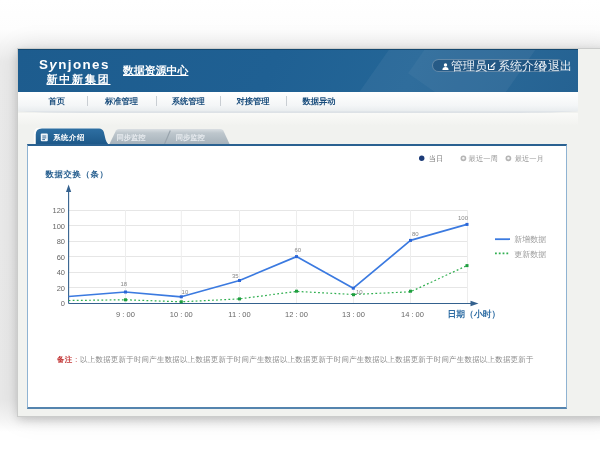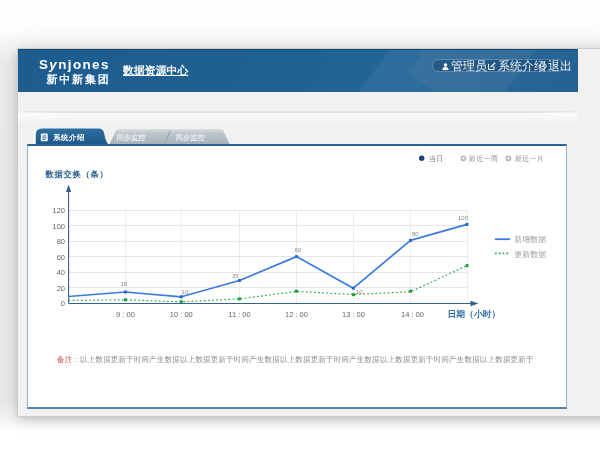--- a/index.html
+++ b/index.html
@@ -3,34 +3,34 @@
 <style>
 *{margin:0;padding:0;box-sizing:border-box;}
 html,body{width:600px;height:450px;overflow:hidden;}
 body{font-family:"Liberation Sans",sans-serif;background:linear-gradient(180deg,#ffffff 0px,#fdfdfd 30px,#ebebeb 62px,#e9e9e9 400px,#f3f3f3 418px,#ffffff 432px,#ffffff 450px);position:relative;}
 .page{position:absolute;left:18px;top:49px;width:593px;height:367px;background:#f1f2ef;box-shadow:0 0 0 1px #cbcccb,0 3px 9px rgba(0,0,0,.18),0 0 26px rgba(0,0,0,.10);}
 
 .hd{position:absolute;left:0;top:0;width:560px;height:43px;background:linear-gradient(115deg,#1d5c8e 0%,#1f6093 45%,#246697 70%,#1d5c8e 100%);border-top:1px solid #14486f;overflow:hidden;}
 .hd .streak{position:absolute;width:260px;height:120px;background:rgba(255,255,255,0.05);transform:rotate(-55deg);top:-40px;left:300px;}
 .hd .streak2{position:absolute;width:120px;height:160px;background:rgba(255,255,255,0.04);transform:rotate(-55deg);top:-60px;left:430px;}
 .logo{position:absolute;left:21px;top:9px;color:#fff;font-weight:bold;font-size:13.4px;line-height:12px;letter-spacing:1.4px;}
-.logosub{position:absolute;left:28.5px;top:24px;color:#fff;font-weight:bold;font-size:11px;line-height:11px;letter-spacing:1.8px;}
+.logosub{position:absolute;left:28.5px;top:24px;color:#fff;font-weight:bold;font-size:11px;line-height:11px;letter-spacing:1.8px;text-decoration:underline;}
 .hdtitle{position:absolute;left:105px;top:14px;color:#fff;font-size:10.8px;font-weight:bold;letter-spacing:0.1px;text-decoration:underline;}
 .pill{position:absolute;left:413.5px;top:9px;width:132px;height:12.5px;border-radius:7px;background:rgba(10,50,90,0.35);border:1px solid rgba(255,255,255,0.28);color:#eef3f8;font-size:12px;line-height:10.5px;}
 .pill span{position:absolute;top:1px;white-space:nowrap;}
 
 .nav{position:absolute;left:0;top:43px;width:560px;height:19px;background:linear-gradient(#ffffff,#f4f6f7 70%,#e9edef);}
 .nav b{position:absolute;top:4px;transform:translateX(-50%);font-size:8.3px;color:#1c4f7e;white-space:nowrap;}
 .nav i{position:absolute;top:4px;width:1px;height:10px;background:#c9ced3;}
 .shadowline{position:absolute;left:0;top:62px;width:560px;height:3px;background:linear-gradient(#e2e6ea,#d8dde2);border-radius:0 0 50% 50%/0 0 100% 100%;}
 .tabstrip{position:absolute;left:0;top:64px;width:560px;height:32px;background:linear-gradient(#fafaf8,#f1f2ef 40%,#f1f2ef);}
 
 .panel{position:absolute;left:9px;top:95px;width:540px;height:265px;background:#fff;border:1px solid #8fb3d2;border-top:2px solid #2a6191;border-bottom:2px solid #5584ae;}
 .note{position:absolute;left:39px;top:306px;width:510px;font-size:7.45px;letter-spacing:0.25px;color:#8a8a8a;white-space:nowrap;}
-.note b{color:#c43b3b;font-weight:normal;margin-top:28px;}
+.note b{color:#c43b3b;font-weight:bold;margin-top:28px;}
 svg text{font-family:"Liberation Sans",sans-serif;}
 </style></head>
 <body>
 <div class="page">
   <div class="hd">
     <div class="streak"></div>
       <div class="streak2"></div>
     <div class="logo">S<span style="font-style:italic">y</span>njones</div>
     <div class="logosub">新中新集团</div>
     <div class="hdtitle">数据资源中心</div>
@@ -44,20 +44,31 @@
           <path d="M0.5,2 L0.5,7.5 L6,7.5 L6,4" fill="none" stroke="#fff" stroke-width="1"></path>
           <path d="M2.8,5 L7.3,0.6" stroke="#fff" stroke-width="1.3"></path>
         </svg>
       <span style="left:65.5px">系统介绍</span>
       <svg style="position:absolute;left:106px;top:2.3px" width="8" height="8" viewBox="0 0 8 8">
           <path d="M2.2,1.6 A3.1,3.1 0 1 0 5.8,1.6" fill="none" stroke="#fff" stroke-width="1"></path>
           <path d="M4,0 L4,3" stroke="#fff" stroke-width="1"></path>
         </svg>
       <span style="left:115.5px">退出</span>
     </div>
+  </div>
+  <div class="nav">
+    <b style="left:38.8px">首页</b>
+      <i style="left:68.5px"></i>
+    <b style="left:103.5px">标准管理</b>
+      <i style="left:137.7px"></i>
+    <b style="left:170.3px">系统管理</b>
+      <i style="left:202.4px"></i>
+    <b style="left:235px">对接管理</b>
+      <i style="left:268.3px"></i>
+    <b style="left:301px">数据异动</b>
   </div>
   <div class="shadowline"></div>
   <div class="tabstrip"></div>
 
   <svg style="position:absolute;left:0;top:79px;" width="560" height="17" viewBox="0 0 560 17">
     <defs>
       <linearGradient id="tgact" x1="0" y1="0" x2="0" y2="1">
         <stop offset="0" stop-color="#2e6fa3"></stop>
           <stop offset="1" stop-color="#1c5787"></stop>
       </linearGradient>

